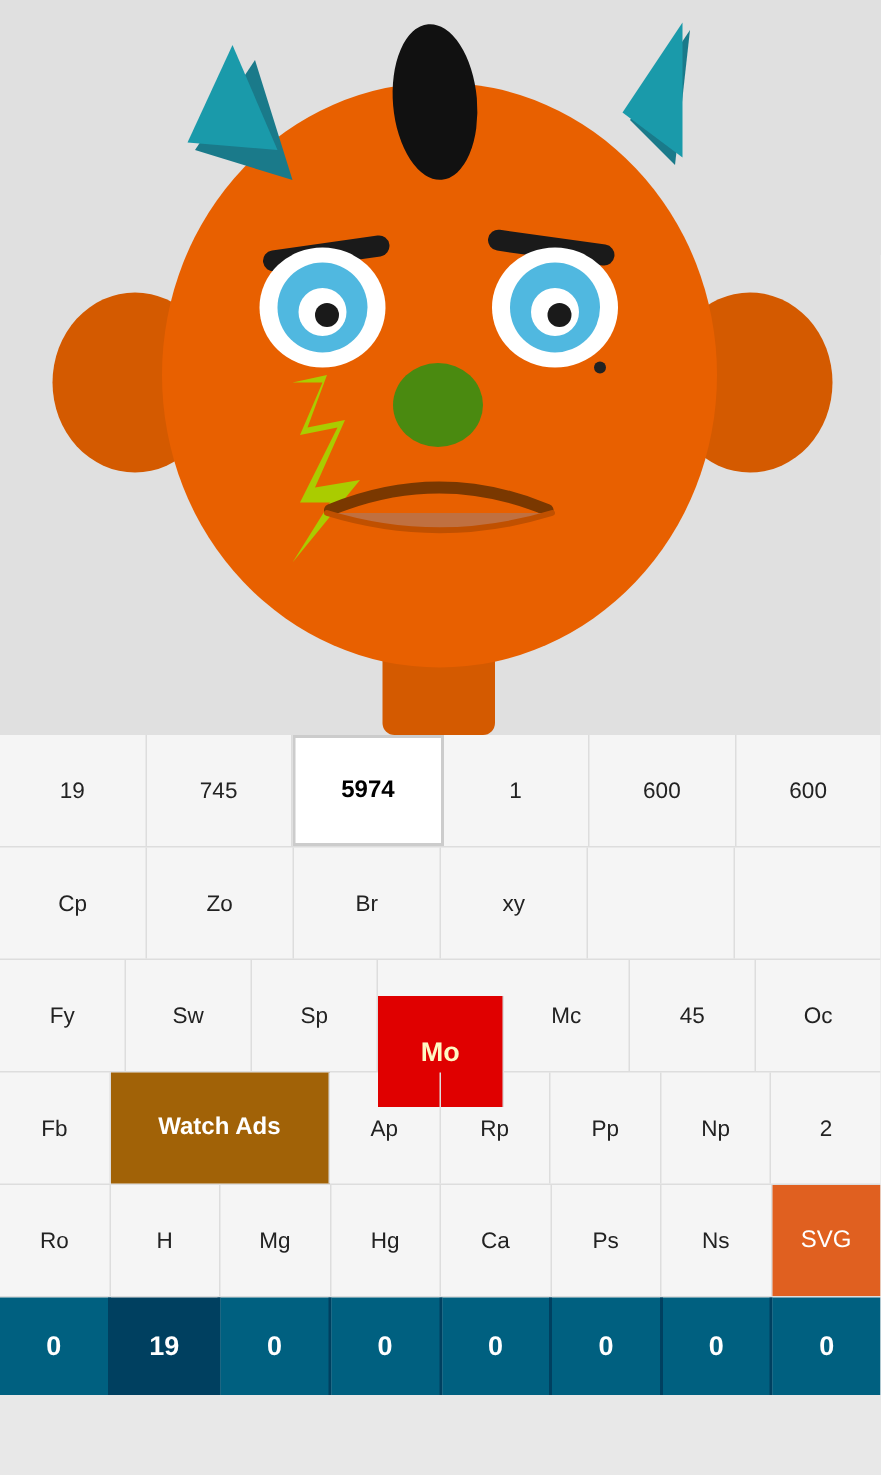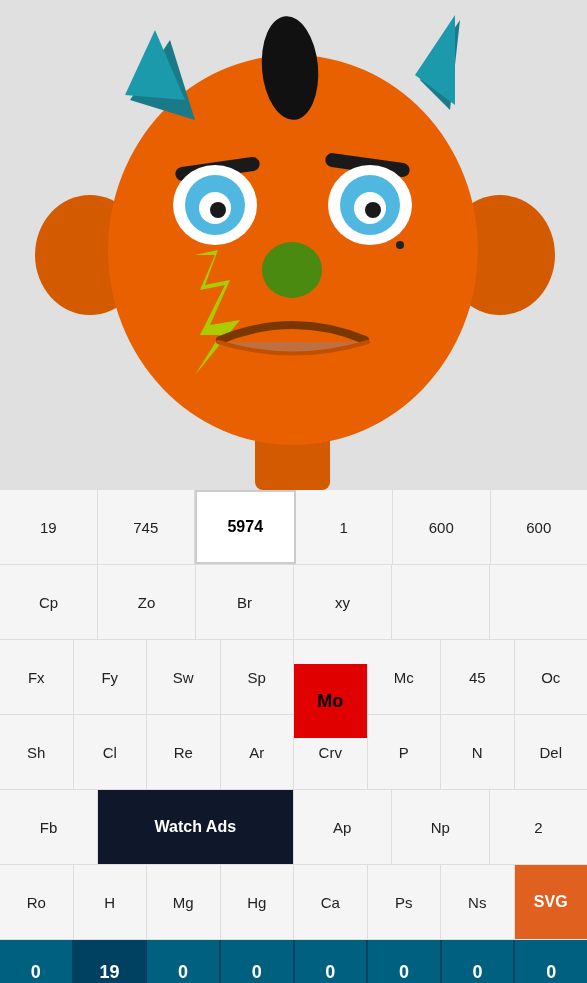--- a/index.html
+++ b/index.html
@@ -58,38 +58,38 @@
       border-right: 1px solid #ddd;
       user-select: none;
     }
 
     .grid-cell:last-child {
       border-right: none;
     }
 
     .grid-cell.highlight-red {
       background: #e00000;
-      color: #000000;
+      color: #fef9c3;
       font-size: 18px;
       font-weight: bold;
       margin-top: 48px;
     }
 
     .grid-cell.highlight-green {
-      background: #0f172a;
+      background: #a16207;
       color: white;
       font-size: 16px;
       font-weight: bold;
     }
 
     .grid-cell.highlight-orange {
       background: #e06020;
       color: white;
       font-size: 16px;
-      font-weight: bold;
+      font-weight: normal;
     }
 
     .grid-cell.score-cell {
       background: white;
       font-size: 16px;
       font-weight: bold;
       color: #000;
       border: 2px solid #ccc;
     }
 
@@ -186,45 +186,36 @@
   <div class="grid-row">
     <div class="grid-cell">Cp</div>
     <div class="grid-cell">Zo</div>
     <div class="grid-cell">Br</div>
     <div class="grid-cell">xy</div>
     <div class="grid-cell"></div>
     <div class="grid-cell"></div>
   </div>
 
   <div class="grid-row">
-    <div class="grid-cell">Fx</div>
     <div class="grid-cell">Fy</div>
     <div class="grid-cell">Sw</div>
     <div class="grid-cell">Sp</div>
     <div class="grid-cell highlight-red">Mo</div>
     <div class="grid-cell">Mc</div>
     <div class="grid-cell">45</div>
     <div class="grid-cell">Oc</div>
   </div>
 
-  <div class="grid-row">
-    <div class="grid-cell">Sh</div>
-    <div class="grid-cell">Cl</div>
-    <div class="grid-cell">Re</div>
-    <div class="grid-cell">Ar</div>
-    <div class="grid-cell">Crv</div>
-    <div class="grid-cell">P</div>
-    <div class="grid-cell">N</div>
-    <div class="grid-cell">Del</div>
-  </div>
 
   <div class="grid-row">
     <div class="grid-cell">Fb</div>
     <div class="grid-cell highlight-green" style="flex:2">Watch Ads</div>
     <div class="grid-cell">Ap</div>
+    <div class="grid-cell">Rp</div>
+    <div class="grid-cell">Pp</div>
     <div class="grid-cell">Np</div>
     <div class="grid-cell">2</div>
   </div>
 
   <div class="grid-row">
     <div class="grid-cell">Ro</div>
     <div class="grid-cell">H</div>
     <div class="grid-cell">Mg</div>
     <div class="grid-cell">Hg</div>
     <div class="grid-cell">Ca</div>

